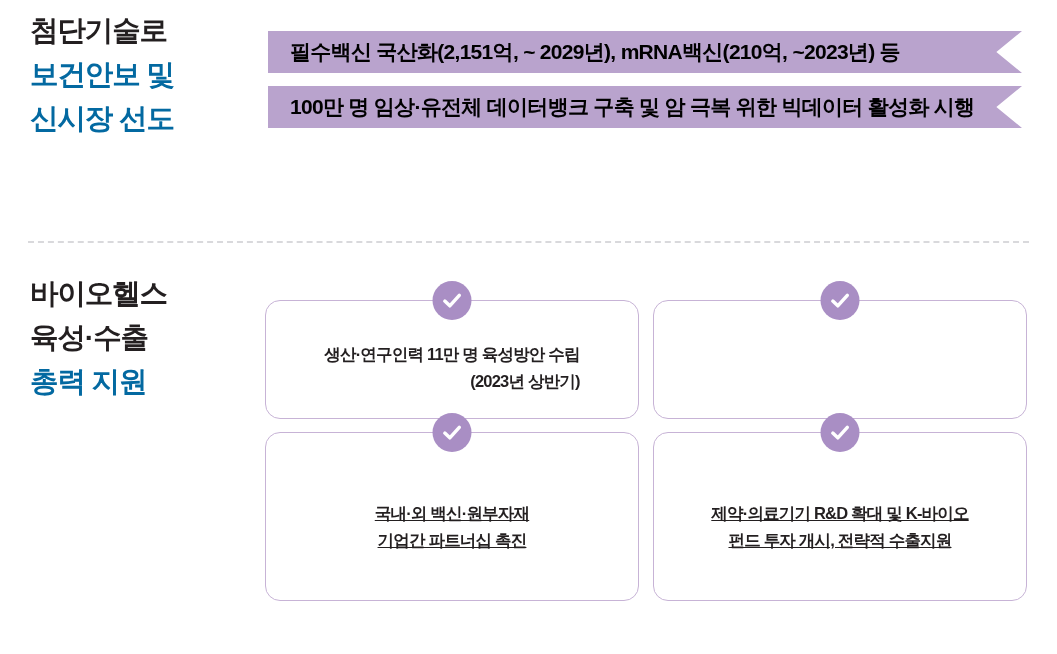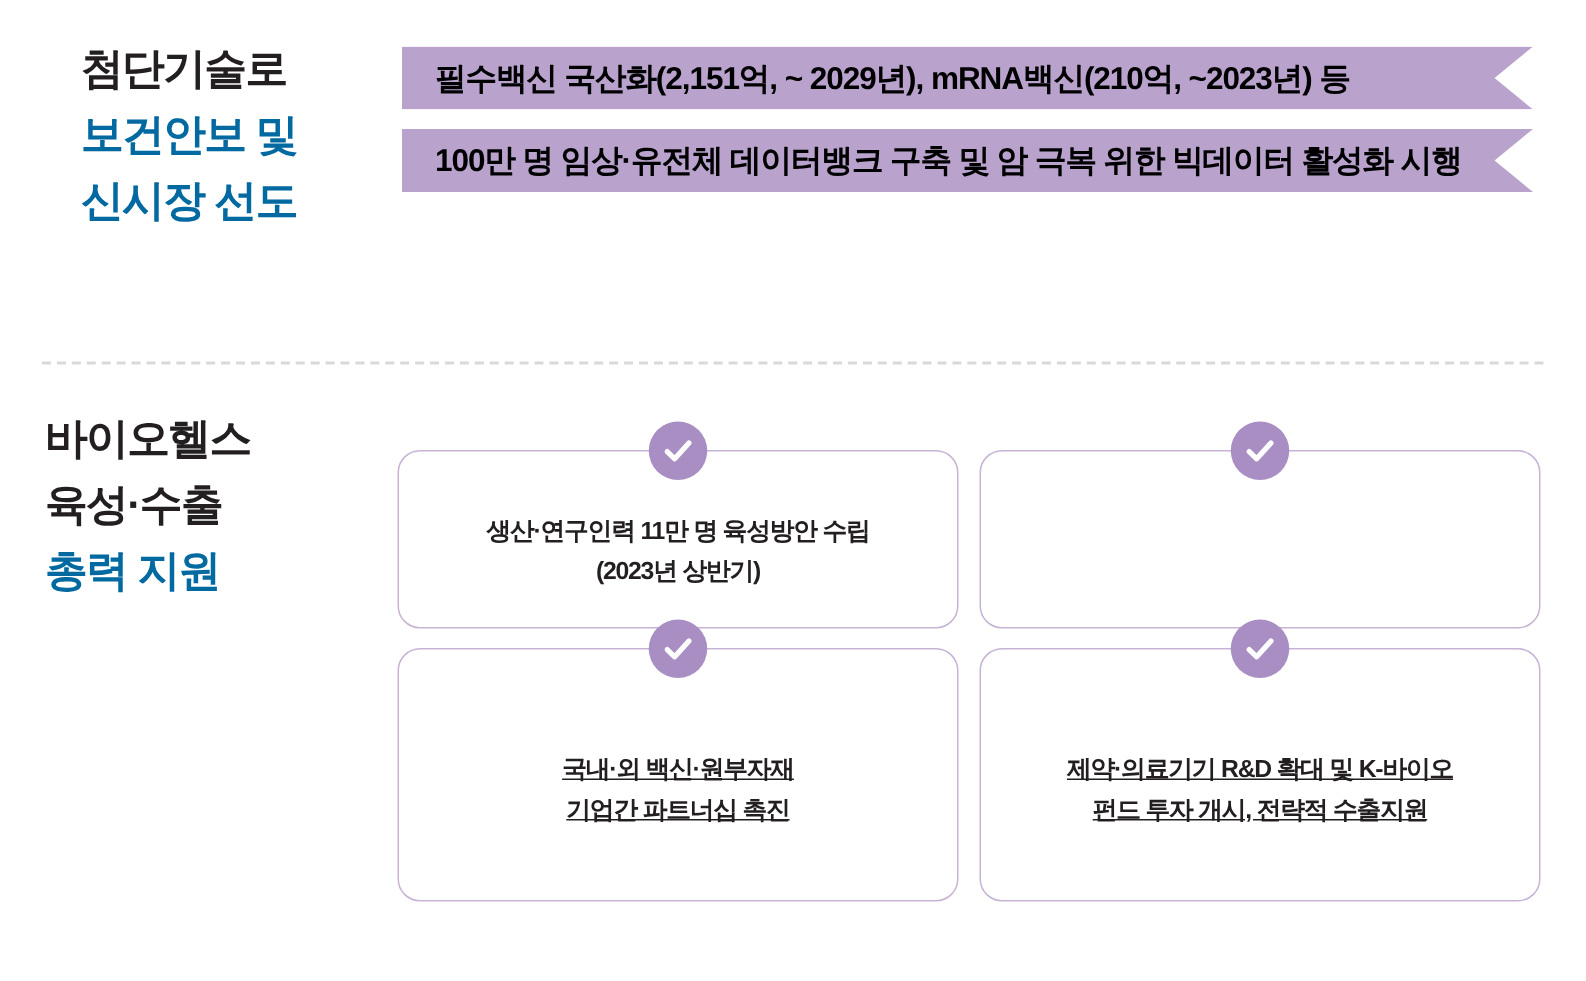--- a/index.html
+++ b/index.html
@@ -26,21 +26,21 @@
   }
   .section-heading {
     position: absolute;
     left: 30px;
     font-size: 28.5px;
     font-weight: 700;
     line-height: 44px;
     letter-spacing: -1.1px;
     white-space: nowrap;
   }
-  #tech-heading { top: 24px; margin-left: 24px; }
+  #tech-heading { top: 8px; }
   #bio-heading  { top: 271px; }
   .hl-dark   { color: #231f20; }
   .hl-purple { color: #0369a1; }
 
   .banner-stack {
     position: absolute;
     left: 268px;
     top: 31px;
   }
   .banner {
@@ -95,21 +95,21 @@
     width: 374px;
     box-sizing: border-box;
     border: 1.6px solid #c7b3d6;
     border-radius: 15px;
     background: #ffffff;
     display: flex;
     align-items: center;
     justify-content: center;
     text-align: center;
   }
-  .card.row-top    { height: 119px; }
+  .card.row-top    { height: 119px; text-align: right; }
   .card.row-bottom { height: 169px; }
 
   .card-check {
     position: absolute;
     top: -20px;
     left: 50%;
     transform: translateX(-50%);
     width: 39px;
     height: 39px;
     border-radius: 50%;

